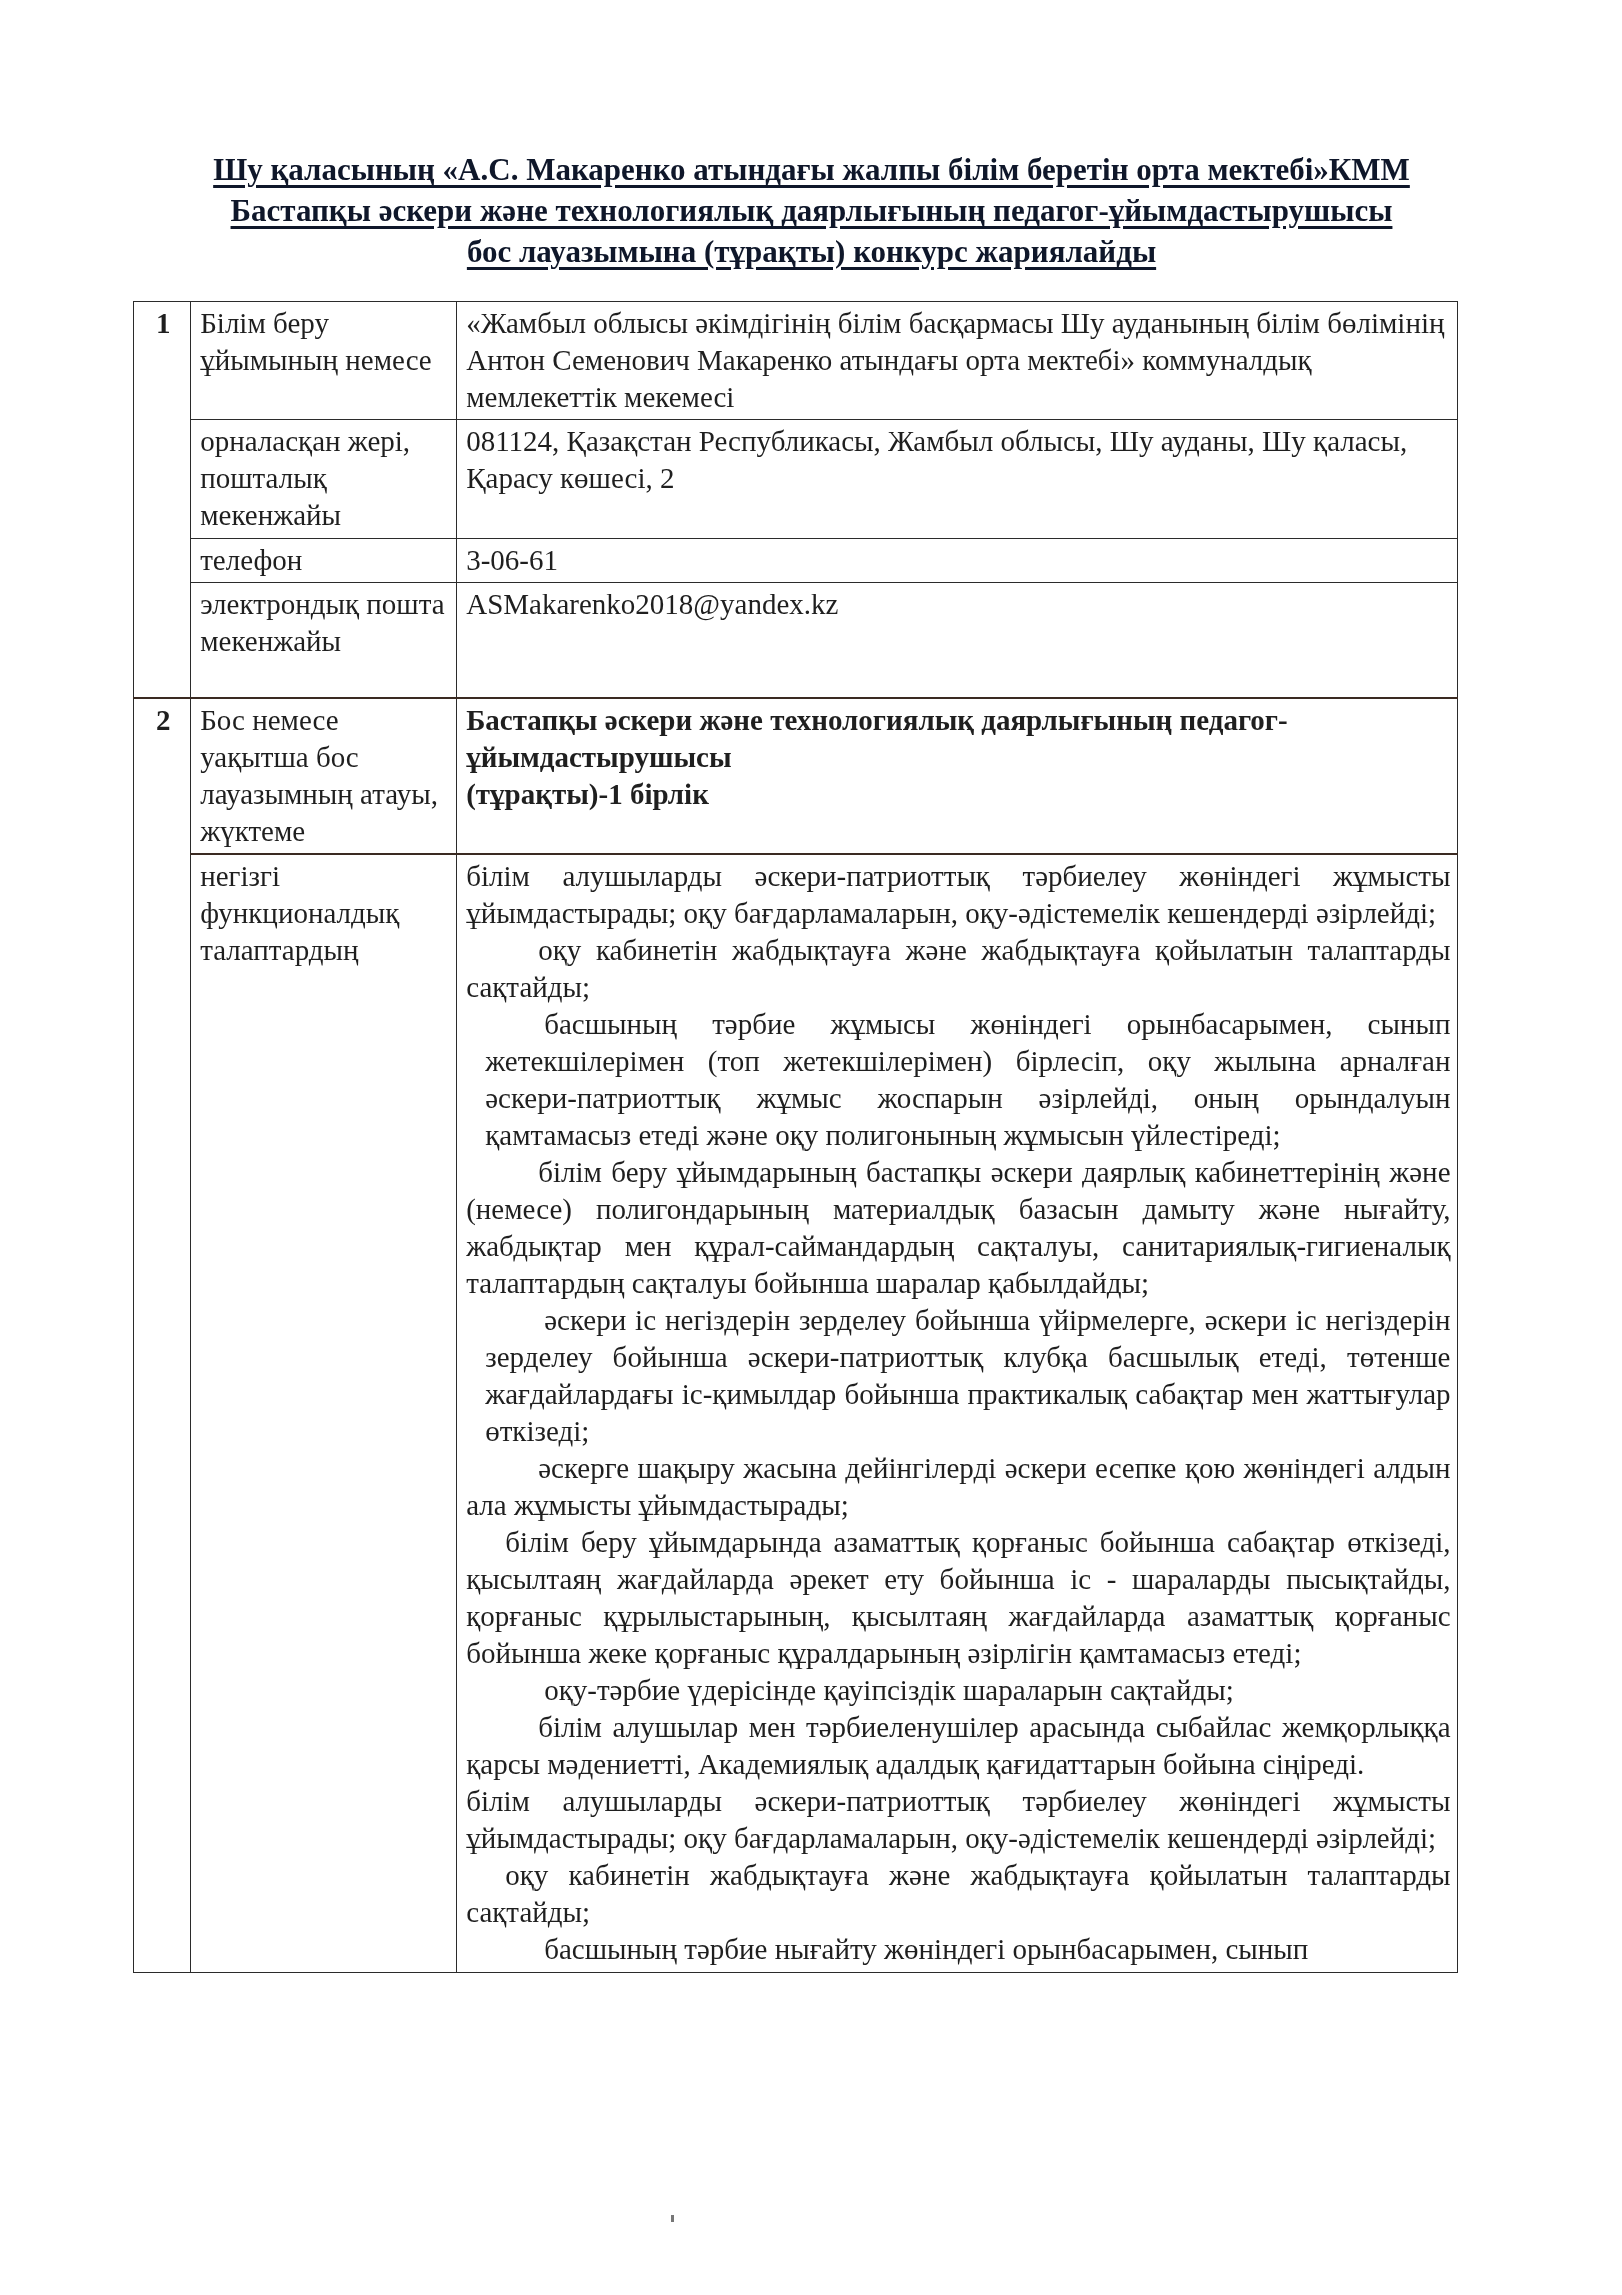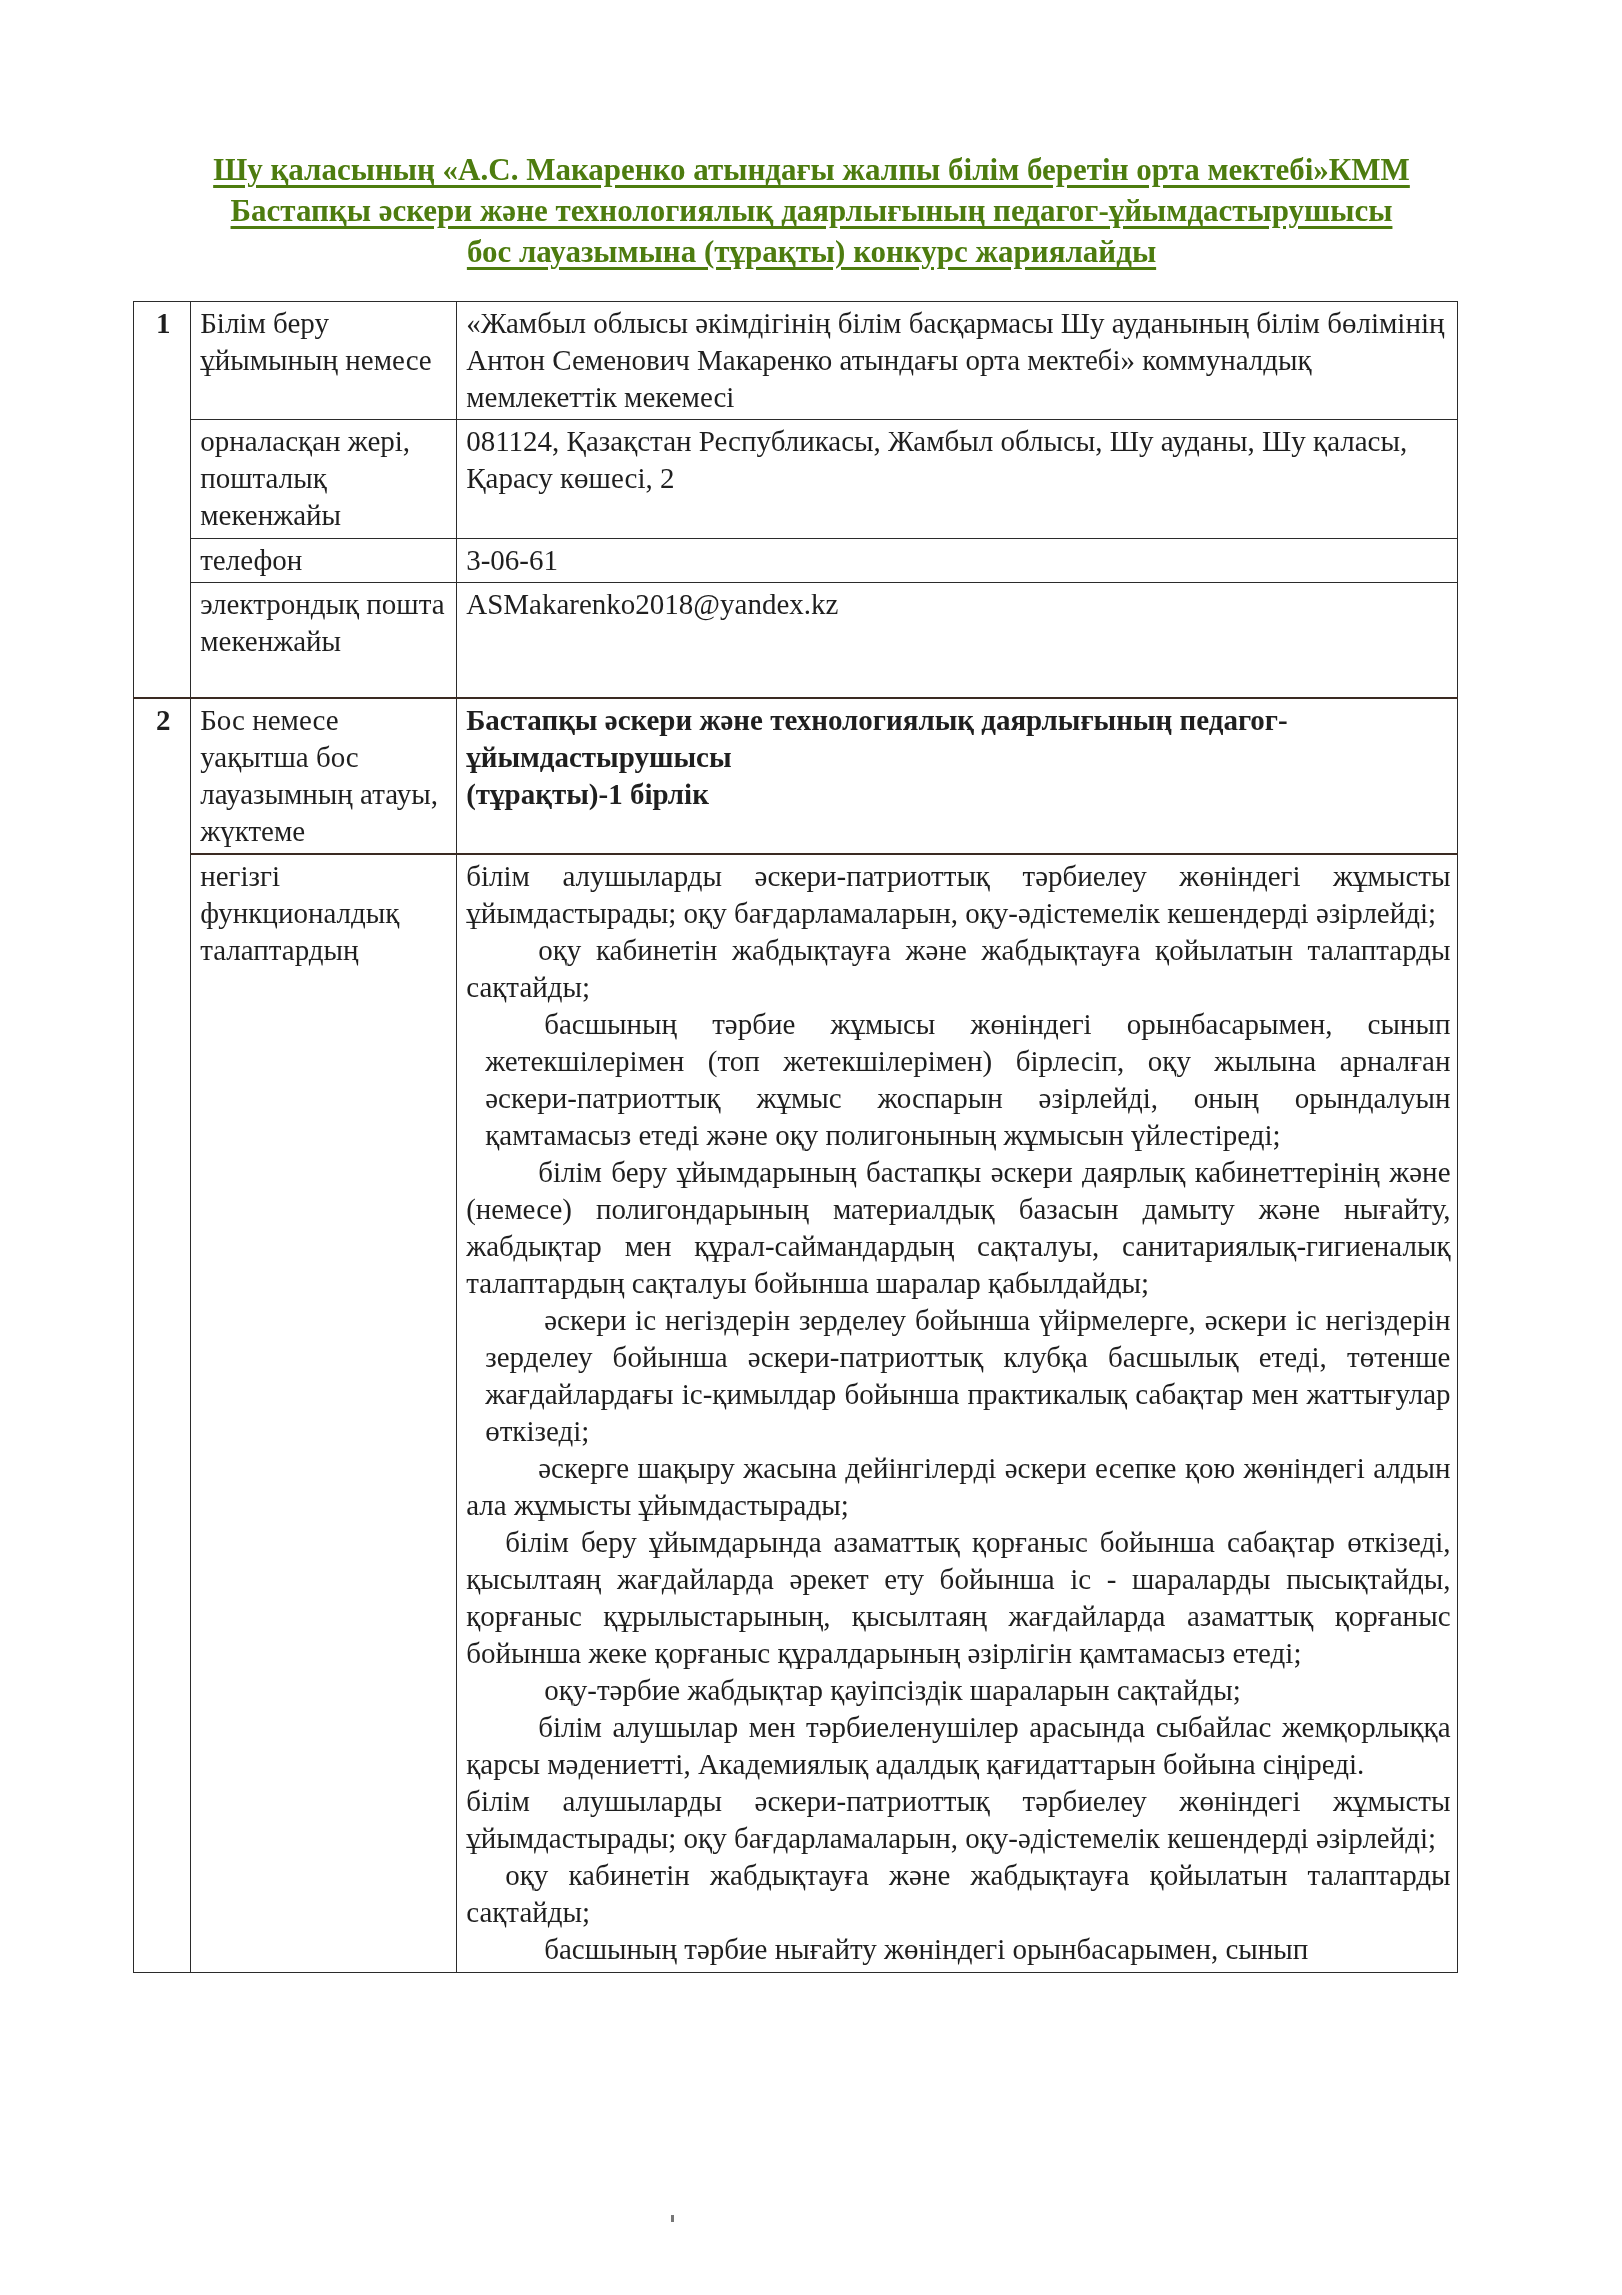--- a/index.html
+++ b/index.html
@@ -2,21 +2,21 @@
 <html style="font-size:10.5px"><head>
 <meta charset="utf-8">
 <style>
   html, body { margin:0; padding:0; }
   body {
     width:1623px; height:2295px; background:#ffffff; position:relative; overflow:hidden;
     font-family: "Liberation Serif", "DejaVu Serif", serif; color:#1f1f1f;
   }
   .title {
     position:absolute; left:131px; top:149px; width:1361px; text-align:center;
-    font-weight:bold; font-size:31px; line-height:41px; color:#4d7c0f;
+    font-weight:bold; font-size:31px; line-height:41px; color:#0f172a;
   }
   .title div span { text-decoration:underline; text-decoration-thickness:2.6px; text-underline-offset:5.2px; }
   table.form {
     position:absolute; left:133px; top:301px; width:1324px;
     border-collapse:collapse; table-layout:fixed;
     font-size:29px; line-height:37px;
   }
   table.form td { border:1.3px solid #2b2b2b; vertical-align:top; padding:2.6px 6.5px 3.9px 9.2px; }
   table.form tr.sep td { border-top:2.3px solid #3a2a22; }
   td.num { text-align:center; font-weight:bold; padding-left:2.6px; padding-right:2.6px; }
@@ -74,21 +74,21 @@
   <tr class="sep">
     <td class="label">негізгі функционалдық талаптардың</td>
     <td class="value duties">
       <p class="ind0">білім алушыларды әскери-патриоттық тәрбиелеу жөніндегі жұмысты ұйымдастырады; оқу бағдарламаларын, оқу-әдістемелік кешендерді әзірлейді;</p>
       <p class="ind1">оқу кабинетін жабдықтауға және жабдықтауға қойылатын талаптарды сақтайды;</p>
       <p class="ind3">басшының тәрбие жұмысы жөніндегі орынбасарымен, сынып жетекшілерімен (топ жетекшілерімен) бірлесіп, оқу жылына арналған әскери-патриоттық жұмыс жоспарын әзірлейді, оның орындалуын қамтамасыз етеді және оқу полигонының жұмысын үйлестіреді;</p>
       <p class="ind1">білім беру ұйымдарының бастапқы әскери даярлық кабинеттерінің және (немесе) полигондарының материалдық базасын дамыту және нығайту, жабдықтар мен құрал-саймандардың сақталуы, санитариялық-гигиеналық талаптардың сақталуы бойынша шаралар қабылдайды;</p>
       <p class="ind3">әскери іс негіздерін зерделеу бойынша үйірмелерге, әскери іс негіздерін зерделеу бойынша әскери-патриоттық клубқа басшылық етеді, төтенше жағдайлардағы іс-қимылдар бойынша практикалық сабақтар мен жаттығулар өткізеді;</p>
       <p class="ind1">әскерге шақыру жасына дейінгілерді әскери есепке қою жөніндегі алдын ала жұмысты ұйымдастырады;</p>
       <p class="ind2">білім беру ұйымдарында азаматтық қорғаныс бойынша сабақтар өткізеді, қысылтаяң жағдайларда әрекет ету бойынша іс - шараларды пысықтайды, қорғаныс құрылыстарының, қысылтаяң жағдайларда азаматтық қорғаныс бойынша жеке қорғаныс құралдарының әзірлігін қамтамасыз етеді;</p>
-      <p class="ind3">оқу-тәрбие жабдықтар қауіпсіздік шараларын сақтайды;</p>
+      <p class="ind3">оқу-тәрбие үдерісінде қауіпсіздік шараларын сақтайды;</p>
       <p class="ind1">білім алушылар мен тәрбиеленушілер арасында сыбайлас жемқорлыққа қарсы мәдениетті, Академиялық адалдық қағидаттарын бойына сіңіреді.</p>
       <p class="ind0">білім алушыларды әскери-патриоттық тәрбиелеу жөніндегі жұмысты ұйымдастырады; оқу бағдарламаларын, оқу-әдістемелік кешендерді әзірлейді;</p>
       <p class="ind2">оқу кабинетін жабдықтауға және жабдықтауға қойылатын талаптарды сақтайды;</p>
       <p class="ind3">басшының тәрбие нығайту жөніндегі орынбасарымен, сынып</p>
     </td>
   </tr>
 </tbody>
   </table>
 
 <div class="dot"></div>

